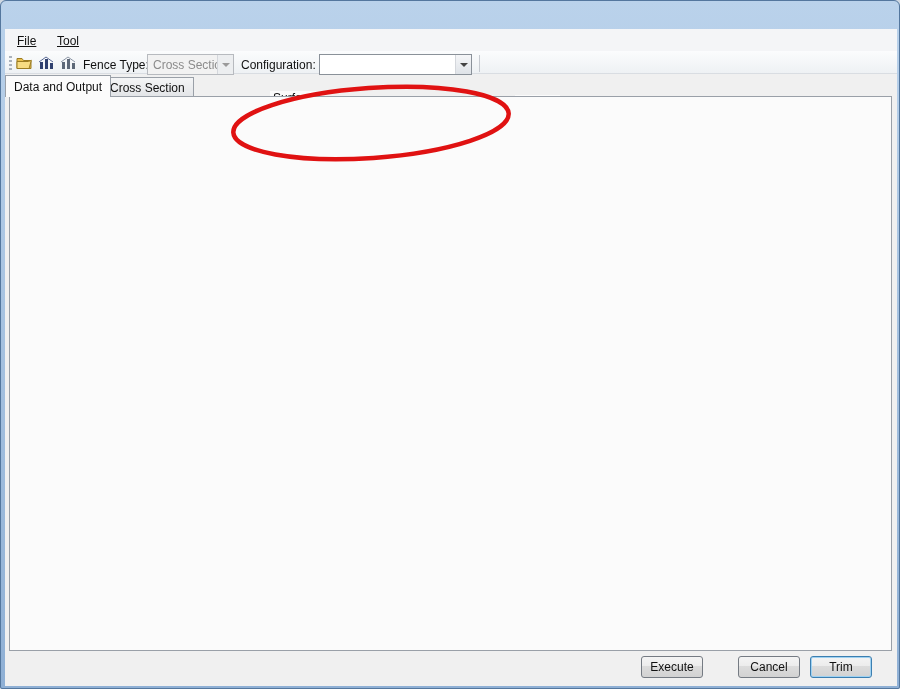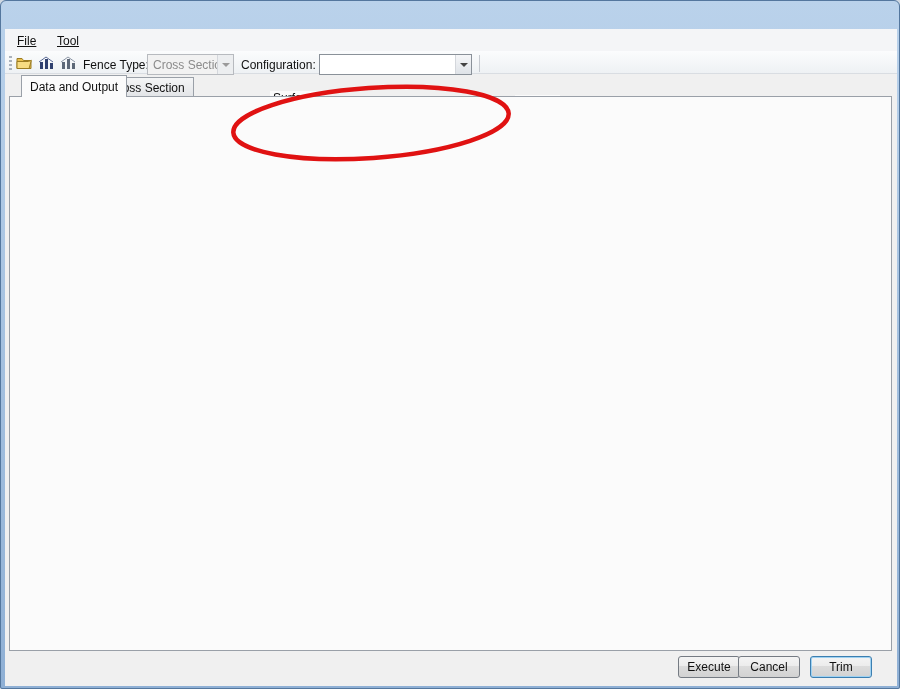--- a/index.html
+++ b/index.html
@@ -159,21 +159,21 @@
   </div>
   <span class="abs tb-label" style="left:240px;">Configuration:</span>
   <div class="abs combo" style="left:318px; top:53px; width:153px;">
     <span class="val"></span>
     <span class="combo-btn">
         <span class="tri-dn"></span>
       </span>
   </div>
   <div class="abs" style="left:478px; top:54px; width:1px; height:17px; background:#c6cad0;"></div>
 
-  <div class="abs tab active" style="left:20px;">Data and Output</div>
+  <div class="abs tab active" style="left:4px;">Data and Output</div>
   <div class="abs tab" style="left:100px;">Cross Section</div>
   <div class="abs tabpage"></div>
 
   <span class="abs label" style="left:20px; top:112px;">Report name</span>
   <div class="abs combo" style="left:94px; top:107px; width:156px;">
     <span class="val" style="font-size:11.5px;">CROSS SECTION 2 X 2</span>
     <span class="combo-btn" style="background:#fff; border-left:1px solid #e0e0e0;">
         <span class="tri-dn"></span>
       </span>
   </div>
@@ -458,17 +458,17 @@
     <span class="label" style="color:#8b8b8b; padding-left:4px;"></span>
   </div>
   <div class="abs btn disabled" style="left:788px; top:619px; width:24px; height:22px;">...</div>
   <div class="abs opt" style="left:828px; top:622px;">
     <span class="cb" style="background:#f5f5f5;">
         <span class="mark">✓</span>
       </span>
     <span>Open</span>
   </div>
 
-  <div class="abs btn" style="left:677px; top:655px; width:62px; height:22px;">Execute</div>
+  <div class="abs btn" style="left:640px; top:655px; width:62px; height:22px;">Execute</div>
   <div class="abs btn" style="left:737px; top:655px; width:62px; height:22px;">Cancel</div>
   <div class="abs btn default" style="left:809px; top:655px; width:62px; height:22px;">Trim</div>
 
 </div>
 
 </body></html>

